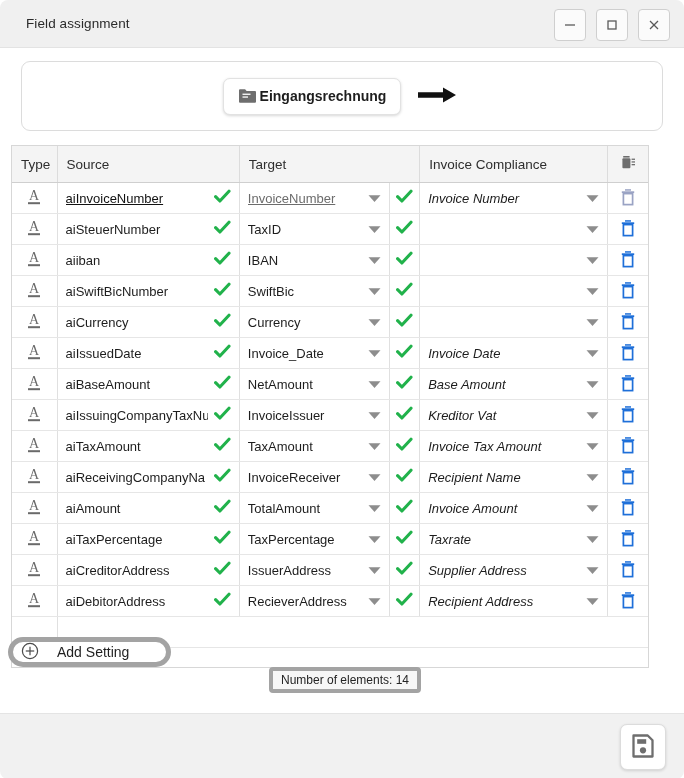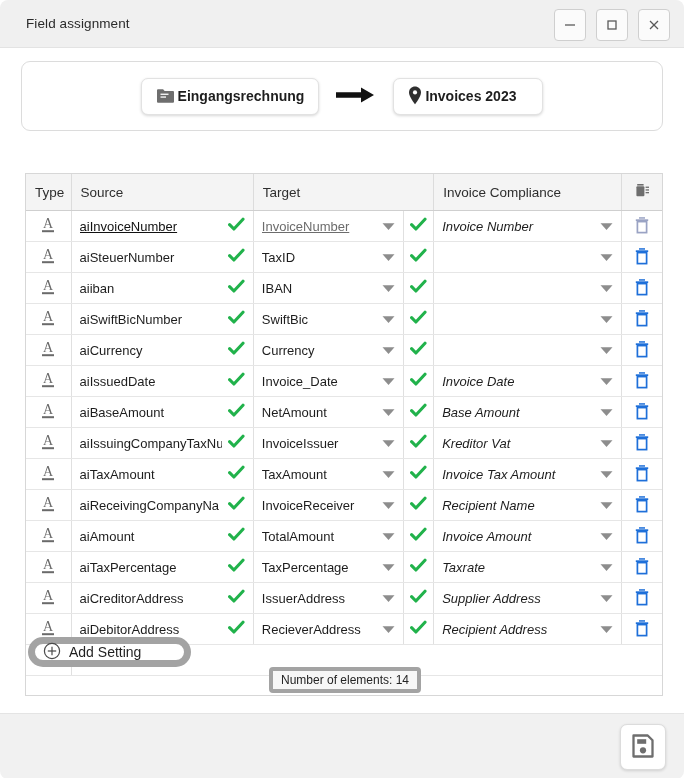--- a/index.html
+++ b/index.html
@@ -37,22 +37,22 @@
     min-width:120px;padding:7px 14px 8px;background:#fff;border:1px solid #e2e2e2;border-radius:7px;
     box-shadow:0 1px 3px rgba(0,0,0,.16);
     display:flex;align-items:center;gap:3px;cursor:pointer;
   }
   .entity .ico{height:20px;display:flex;align-items:center;justify-content:center;}
   .entity .lbl{font-size:14px;font-weight:bold;color:#1e1e1e;white-space:nowrap;}
   .arrow{display:flex;align-items:center;justify-content:center;width:46px;}
 
   
   .table-wrap{
-    position:absolute;left:25px;top:145px;width:638px;height:523px;
-    border:1px solid #d7d7d7;background:#fff;box-sizing:border-box;overflow:hidden;margin-top:28px;
+    position:absolute;left:11px;top:145px;width:638px;height:523px;
+    border:1px solid #d7d7d7;background:#fff;box-sizing:border-box;overflow:hidden;
   }
   table{border-collapse:collapse;width:100%;table-layout:fixed;}
   thead th{
     background:#f4f4f4;border-right:1px solid #dcdcdc;border-bottom:1px solid #cfcfcf;
     font-weight:normal;font-size:13.5px;color:#2e2e2e;text-align:left;
     height:36px;padding:0 9px;vertical-align:middle;
   }
   thead th:last-child{border-right:none;}
   thead th.th-del{padding:0;text-align:center;}
   tbody td{
@@ -71,23 +71,23 @@
   .cellflex{display:flex;align-items:center;justify-content:space-between;gap:6px;width:100%;}
   .celltext{overflow:hidden;white-space:nowrap;text-overflow:clip;flex:1;}
   .celltext.link{color:#6c6c6c;text-decoration:underline;}
   .celltext.srclink{color:#111;text-decoration:underline;}
   .caret{flex:0 0 auto;}
   .check{display:inline-block;}
   .trash-cell{cursor:pointer;}
 
   
   .add-setting{
-    position:absolute;left:28px;top:637px;width:163px;height:30px;
-    border:7px solid #a3a3a3;border-radius:16px;background:#fff;box-sizing:border-box;
-    display:flex;align-items:center;gap:8px;padding-left:8px;cursor:pointer;
+    position:absolute;left:8px;top:637px;width:163px;height:30px;
+    border:5px solid #a3a3a3;border-radius:16px;background:#fff;box-sizing:border-box;
+    display:flex;align-items:center;gap:18px;padding-left:8px;cursor:pointer;
   }
   .add-setting .lbl{font-size:14px;color:#1f1f1f;}
 
   .count-pill{
     position:absolute;left:269px;top:667px;width:152px;height:26px;
     background:#f6f6f6;border:4px solid #a3a3a3;border-radius:4px;box-sizing:border-box;
     display:flex;align-items:center;justify-content:center;font-size:12px;color:#242424;
   }
 
   
@@ -150,29 +150,20 @@
     </div>
 
     <div class="arrow">
       <span>
         <svg width="40" height="20" viewBox="0 0 40 20">
           <path d="M0 7.2h25V2.6L38 10l-13 7.4v-4.6H0z" fill="#111111"></path>
         </svg>
       </span>
     </div>
 
-    <div class="entity">
-      <span class="ico">
-        <svg width="14" height="19" viewBox="0 0 14 19">
-          <path d="M7 0.6C3.7.6 1 3.2 1 6.5c0 4.3 6 11.8 6 11.8s6-7.5 6-11.8C13 3.2 10.3.6 7 .6z" fill="#2f2f2f"></path>
-          <circle cx="7" cy="6.4" r="2.1" fill="#ffffff"></circle>
-        </svg>
-      </span>
-      <span class="lbl">Invoices 2023</span>
-    </div>
 
   </div>
 
   <div class="table-wrap">
     <table>
       <colgroup>
         <col class="c-type">
           <col class="c-src">
           <col class="c-tgt">
           <col class="c-chk">

